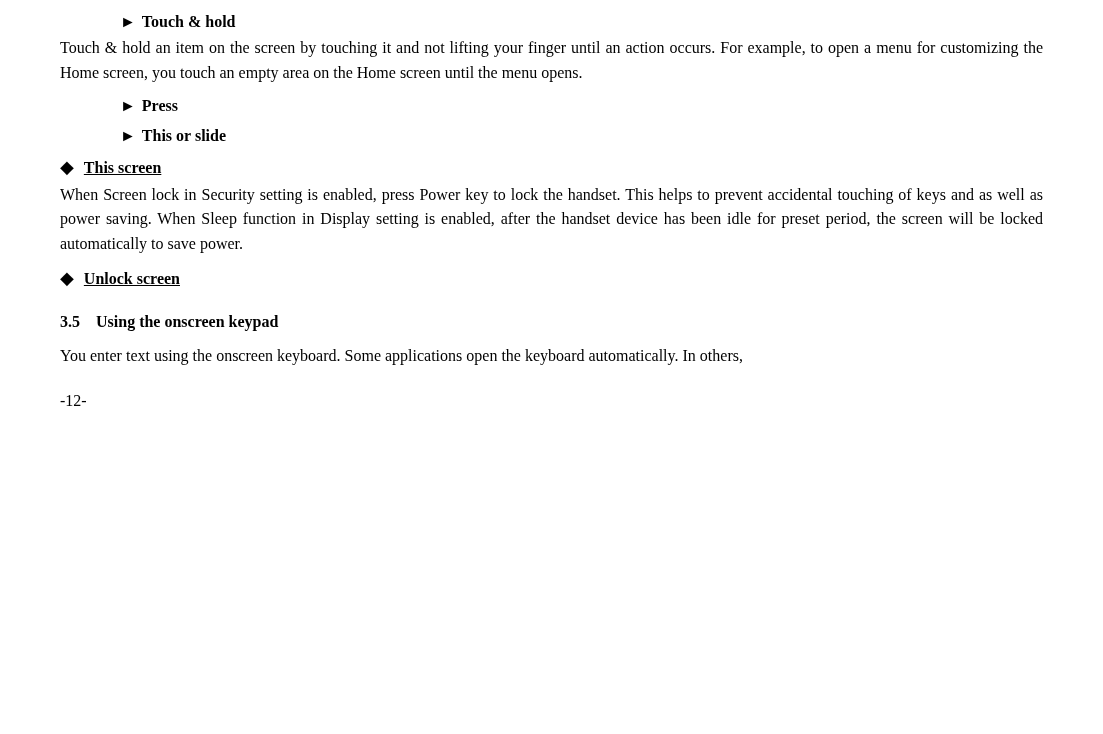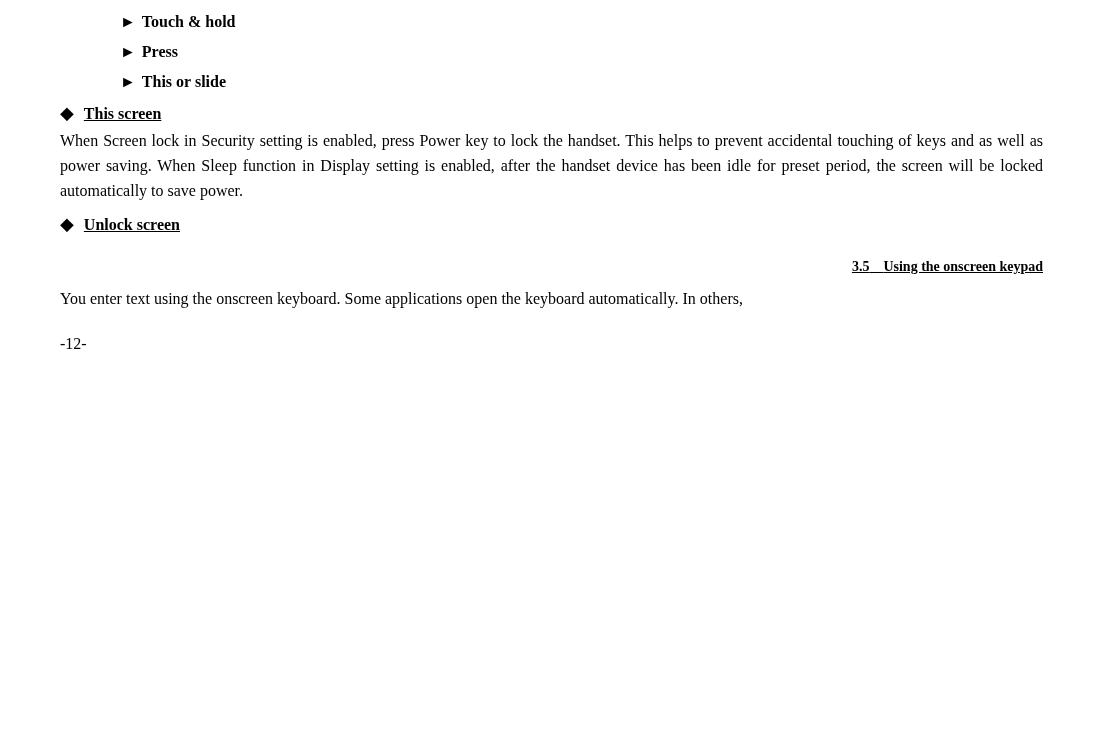--- a/index.html
+++ b/index.html
@@ -62,40 +62,40 @@
       margin-left: 0px;
     }
 
     .bullet-title {
       font-weight: bold;
       font-size: 16px;
       text-decoration: underline;
     }
 
     .sub-section-heading {
-      text-align: right;
+      text-align: left;
       font-weight: bold;
-      font-size: 14px;
+      font-size: 16px;
       margin: 18px 0 10px 0;
-      text-decoration: underline;
     }
 
     .page-number {
       margin-top: 20px;
       font-size: 16px;
     }
   </style>
 </head>
 <body>
 
 <div class="section">
   <div class="heading-arrow">
     <span class="arrow-symbol">►</span>
     <span class="bold-heading">Touch &amp; hold</span>
   </div>
+  <p class="paragraph">Touch &amp; hold an item on the screen by touching it and not lifting your finger until an action occurs. For example, to open a menu for customizing the Home screen, you touch an empty area on the Home screen until the menu opens.</p>
 </div>
 
 <div class="section">
   <div class="heading-arrow">
     <span class="arrow-symbol">►</span>
     <span class="bold-heading">Press</span>
   </div>
 </div>
 
 <div class="section">

